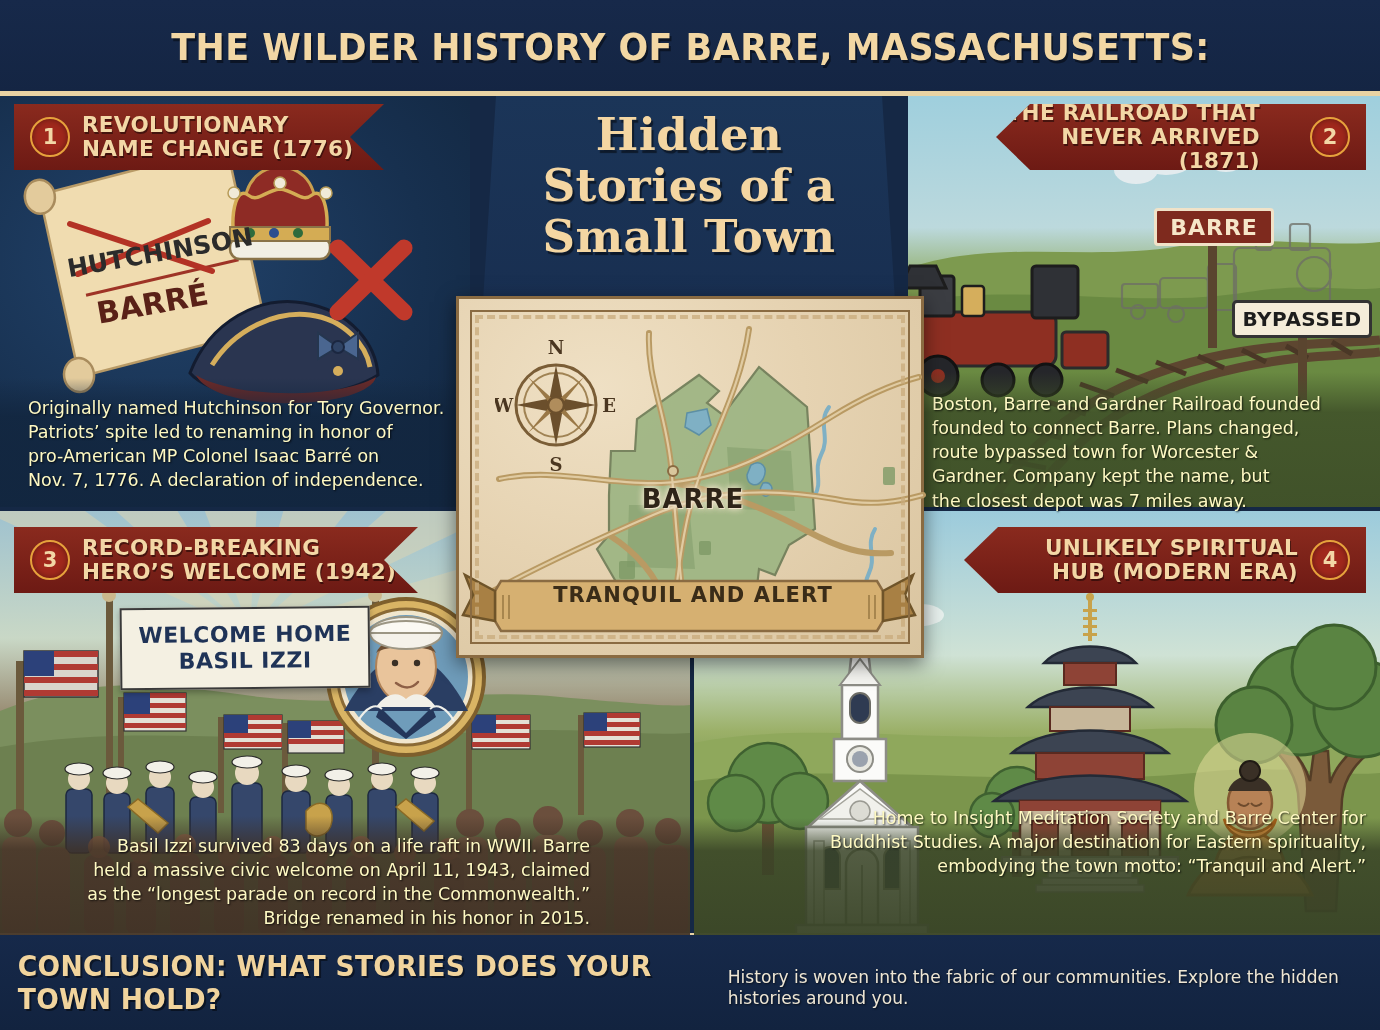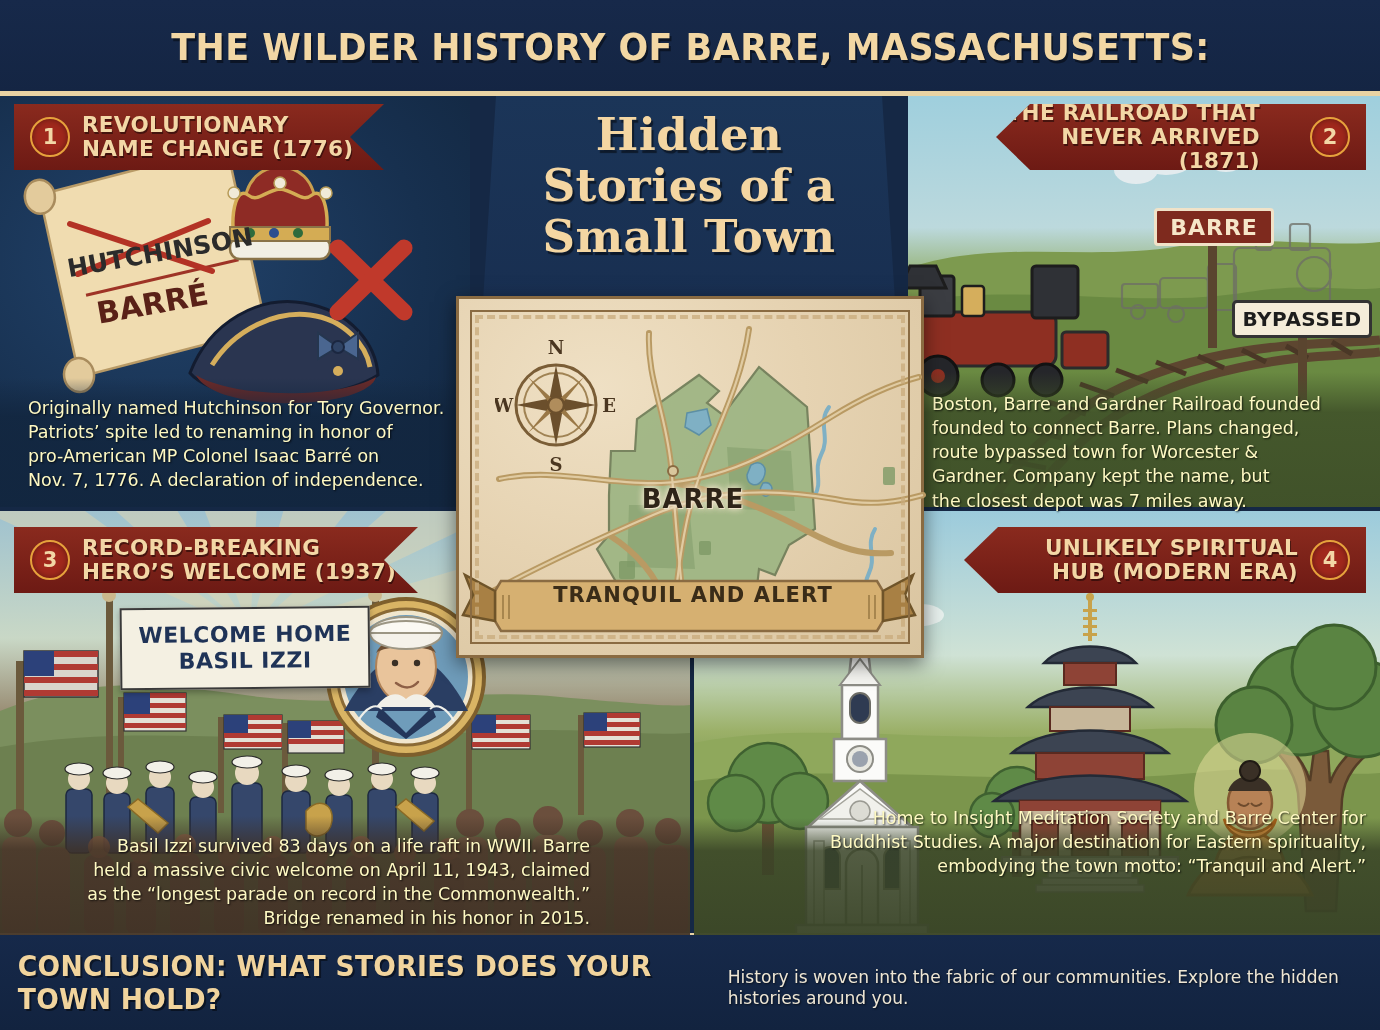--- a/index.html
+++ b/index.html
@@ -687,21 +687,21 @@
 NAME CHANGE (1776)</div>
   </div>
   <div class="ribbon ribbon-right" id="r2">
     <div class="ribbon-title">THE RAILROAD THAT
 NEVER ARRIVED (1871)</div>
     <div class="num-badge">2</div>
   </div>
   <div class="ribbon ribbon-left" id="r3">
     <div class="num-badge">3</div>
     <div class="ribbon-title">RECORD-BREAKING
-HERO’S WELCOME (1937)</div>
+HERO’S WELCOME (1942)</div>
   </div>
   <div class="ribbon ribbon-right" id="r4">
     <div class="ribbon-title">UNLIKELY SPIRITUAL
 HUB (MODERN ERA)</div>
     <div class="num-badge">4</div>
   </div>
 
   <div class="map-card">
     <svg class="map-svg" viewBox="0 0 468 362">
 

